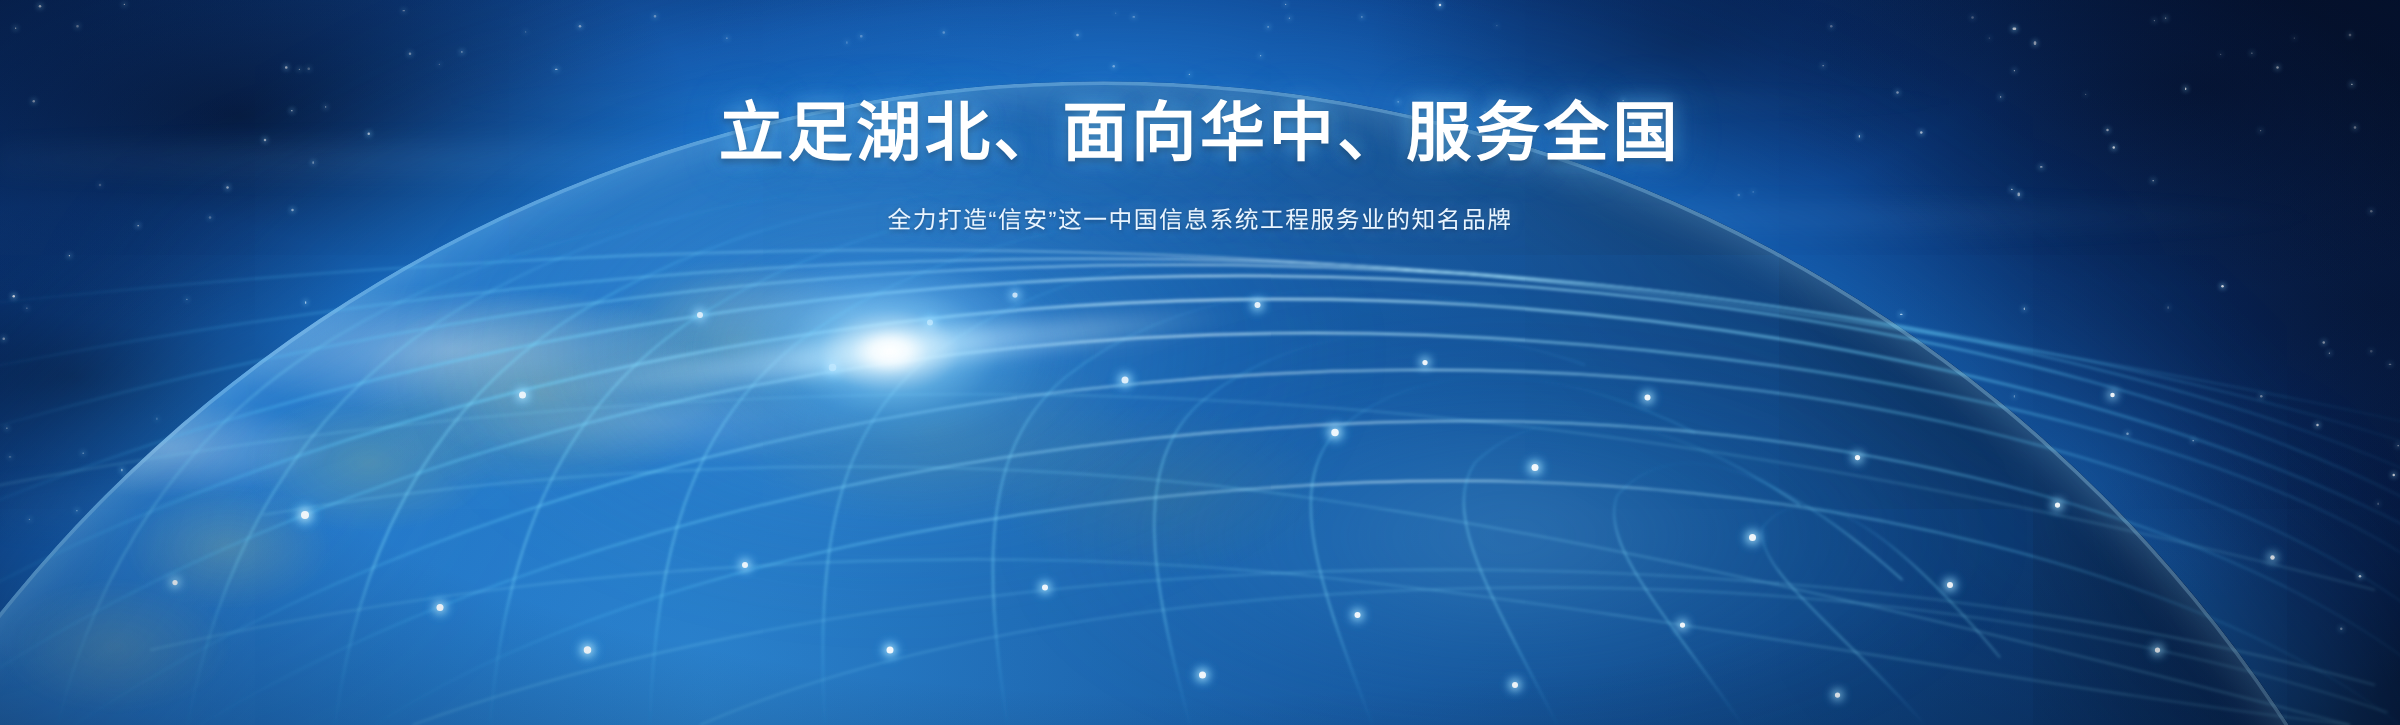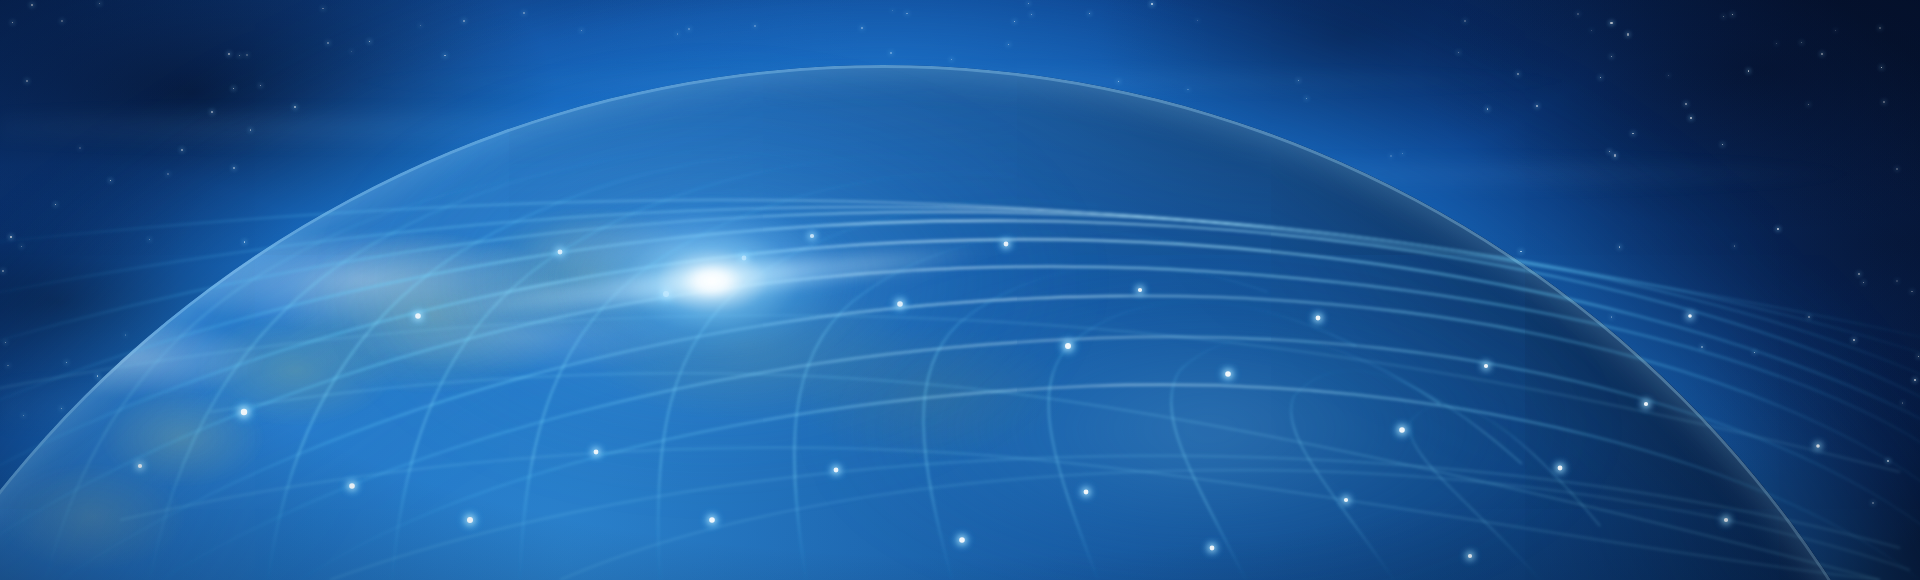--- a/index.html
+++ b/index.html
@@ -593,15 +593,17 @@
     </svg>
   </div>
 
   <div class="glow-halo"></div>
   <div class="glow-streak"></div>
   <div class="glow-core"></div>
 
   <div class="layer vignette"></div>
 
   <div class="copy">
+    <h1 class="headline">立足湖北、面向华中、服务全国</h1>
+    <p class="subline">全力打造“信安”这一中国信息系统工程服务业的知名品牌</p>
   </div>
 
 </div>
 
 </body></html>

